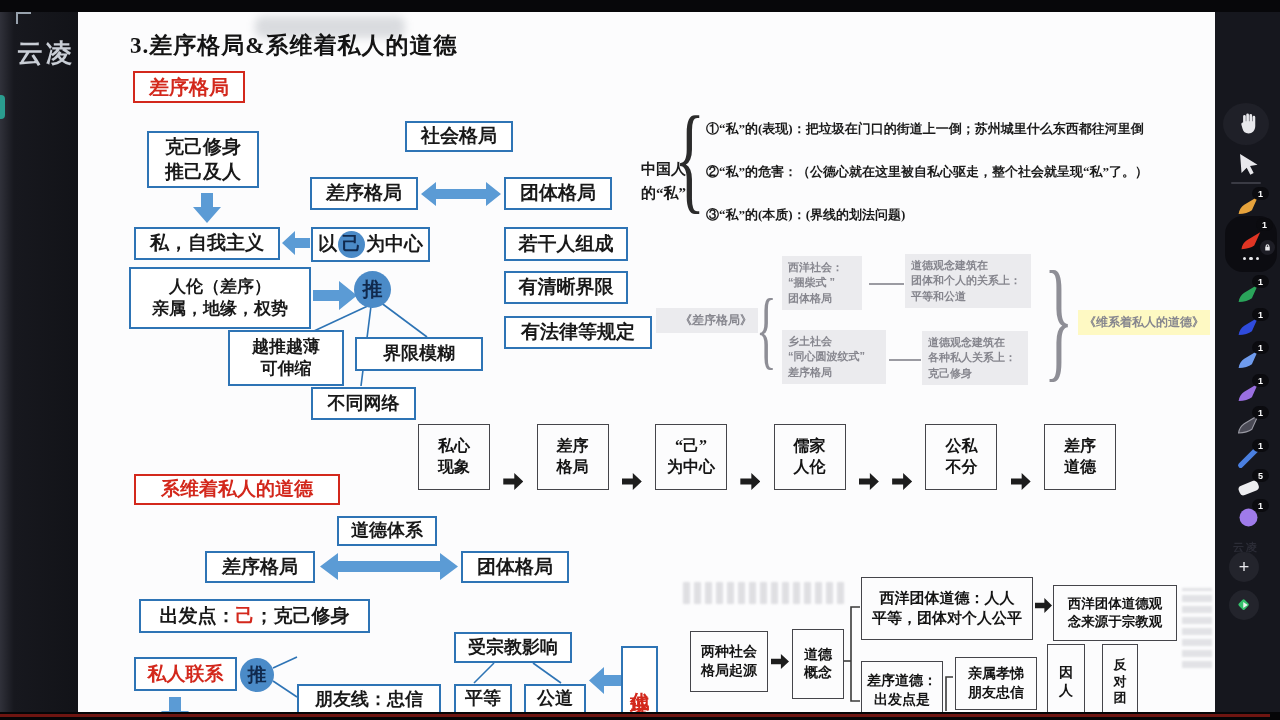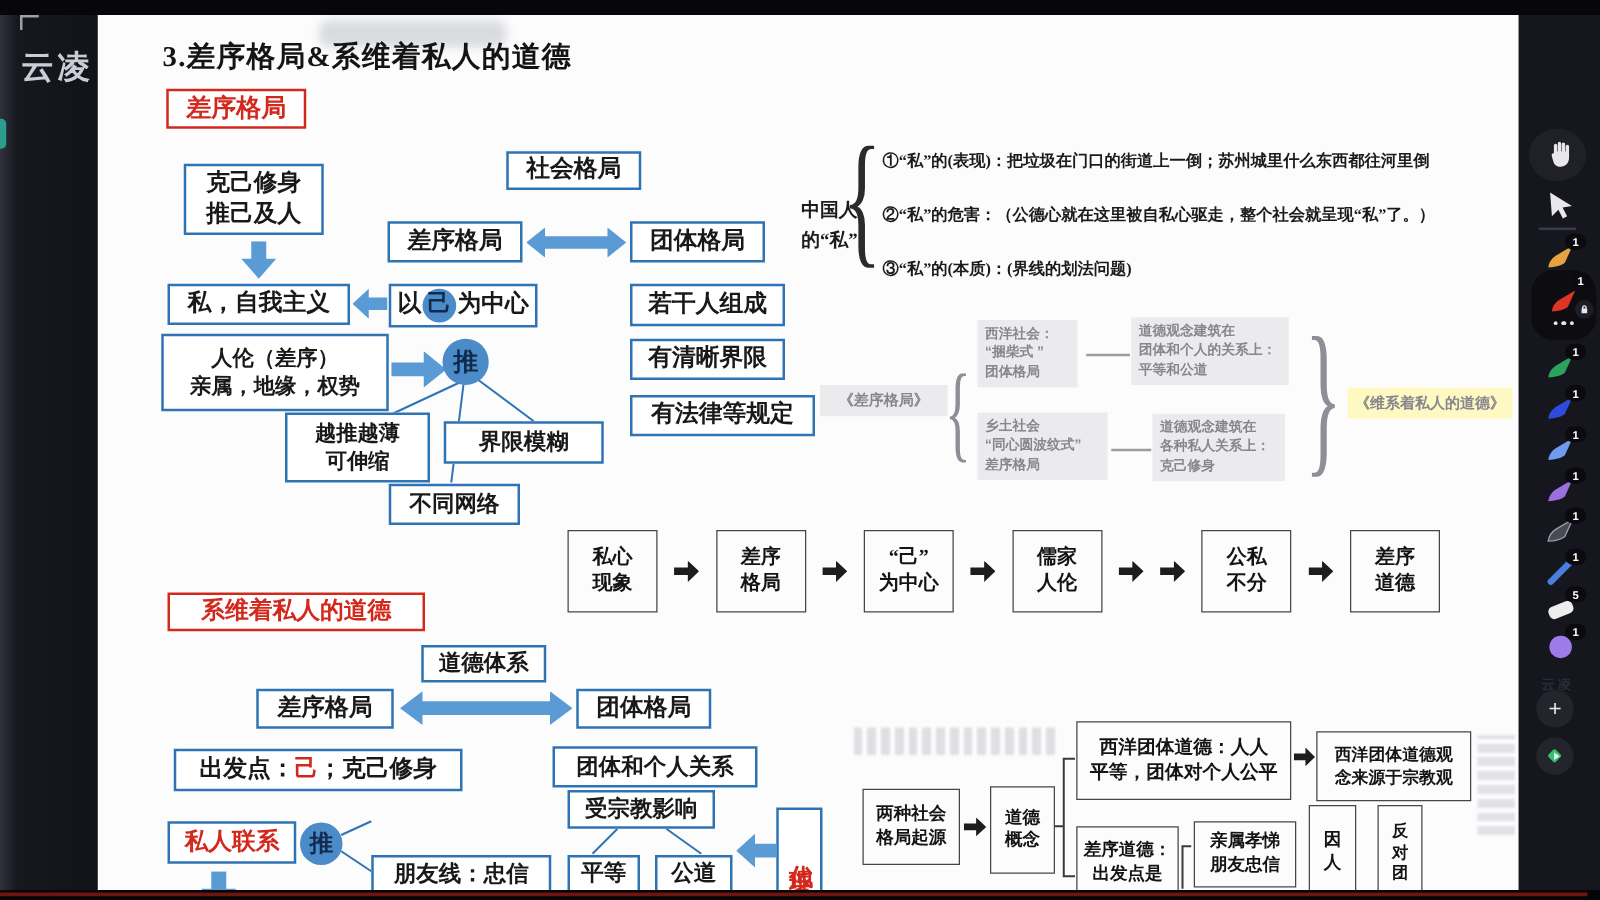--- a/index.html
+++ b/index.html
@@ -45,22 +45,22 @@
   .bleed{background:repeating-linear-gradient(90deg,rgba(110,112,125,.45) 0 7px,transparent 7px 11px);
          filter:blur(1px);opacity:.45;z-index:2;}
   .bleedv{background:repeating-linear-gradient(0deg,rgba(110,112,125,.45) 0 7px,transparent 7px 11px);
           filter:blur(1px);opacity:.4;z-index:2;}
   
   .blk-arr{clip-path:polygon(0 32%,55% 32%,55% 0,100% 50%,55% 100%,55% 68%,0 68%);
            background:#1d1d1d;z-index:5;}
   svg.arrow{z-index:6;}
   svg.lines{left:0;top:0;width:1280px;height:720px;pointer-events:none;z-index:5;position:absolute;}
   
-  .flowrow{left:418px;top:424px;width:698px;height:66px;display:flex;align-items:center;
-           justify-content:space-between;z-index:4;margin-left:36px;}
+  .flowrow{left:418px;top:424px;width:698px;height:66px;display:flex;align-items:flex-end;
+           justify-content:space-between;z-index:4;}
   .flowrow .print-bx{position:static;width:70px;height:64px;font-size:16px;}
   .flowrow .blk-arr{position:static;width:20px;height:17px;}
   
   .tool{position:absolute;left:20px;width:27px;height:27px;display:flex;align-items:center;
         justify-content:center;}
   .tool svg{width:100%;height:100%;}
   .badge{position:absolute;top:-5px;right:-7px;min-width:13px;height:13px;border-radius:8px;
          background:#0b0b0f;color:#fff;font-size:9px;font-weight:700;display:flex;
          align-items:center;justify-content:center;padding:0 2px;}
   .divider{position:absolute;left:16px;width:30px;height:2px;background:#3a3b44;border-radius:1px;}
@@ -120,21 +120,21 @@
   <svg class="abs arrow" style="left:421px;top:182px" width="80" height="24">
       <polygon points="0,12 15,0 15,7 65,7 65,0 80,12 65,24 65,17 15,17 15,24" fill="#5b9bd5"></polygon>
     </svg>
 
   <div class="abs note" style="left:641px;top:157px;font-size:15px;text-align:center;line-height:1.6;white-space:pre-line"><span>中国人</span><br><span>的“私”</span></div>
   <div class="abs brace" style="left:674px;top:100px;font-size:118px;transform:scaleX(.55)">{</div>
   <div class="abs note" style="left:706px;top:120px">①“私”的(表现)：把垃圾在门口的街道上一倒；苏州城里什么东西都往河里倒</div>
   <div class="abs note" style="left:706px;top:163px">②“私”的危害：（公德心就在这里被自私心驱走，整个社会就呈现“私”了。）</div>
   <div class="abs note" style="left:706px;top:206px">③“私”的(本质)：(界线的划法问题)</div>
 
-  <div class="abs scan-bx" style="left:656px;top:308px;width:102px;font-size:12px;text-align:center">《差序格局》</div>
+  <div class="abs scan-bx" style="left:656px;top:308px;width:102px;font-size:12px;text-align:right">《差序格局》</div>
   <div class="abs brace" style="left:756px;top:286px;font-size:86px;transform:scaleX(.5);color:#8e8e96">{</div>
   <div class="abs scan-bx" style="left:782px;top:256px;width:80px">西洋社会：
 “捆柴式 ”
 团体格局</div>
   <div class="abs scan-bx" style="left:905px;top:254px;width:126px">道德观念建筑在
 团体和个人的关系上：
 平等和公道</div>
   <div class="abs scan-bx" style="left:782px;top:330px;width:104px">乡土社会
 “同心圆波纹式”
 差序格局</div>
@@ -168,21 +168,20 @@
   <div class="abs bx red-bx" style="left:134px;top:474px;width:206px;height:31px;font-size:19px">系维着私人的道德</div>
   <div class="abs bx" style="left:337px;top:516px;width:100px;height:30px;font-size:18px">道德体系</div>
   <div class="abs bx" style="left:205px;top:551px;width:110px;height:32px;font-size:19px">差序格局</div>
   <svg class="abs arrow" style="left:320px;top:553px" width="138" height="27">
       <polygon points="0,13.5 18,0 18,8 120,8 120,0 138,13.5 120,27 120,19 18,19 18,27" fill="#5b9bd5"></polygon>
     </svg>
   <div class="abs bx" style="left:461px;top:551px;width:108px;height:32px;font-size:19px">团体格局</div>
   <div class="abs bx" style="left:139px;top:599px;width:231px;height:34px;font-size:19px">
     <span>出发点：</span><span class="redtxt">己</span><span>；克己修身</span>
   </div>
-  <div class="abs bx" style="left:442px;top:597px;width:164px;height:33px;font-size:18px">团体和个人关系</div>
   <div class="abs bx" style="left:454px;top:632px;width:118px;height:31px;font-size:18px">受宗教影响</div>
   <div class="abs bx" style="left:454px;top:684px;width:58px;height:30px;font-size:18px">平等</div>
   <div class="abs bx" style="left:524px;top:684px;width:62px;height:30px;font-size:18px">公道</div>
   <div class="abs bx vert redtxt" style="left:621px;top:646px;width:37px;height:74px;font-size:19px">代理者</div>
   <svg class="abs arrow" style="left:589px;top:667px" width="32" height="27">
       <polygon points="32,8 15,8 15,0 0,13.5 15,27 15,19 32,19" fill="#5b9bd5"></polygon>
     </svg>
   <div class="abs bx redtxt" style="left:134px;top:657px;width:103px;height:34px;font-size:19px">私人联系</div>
   <div class="abs tui" style="left:240px;top:658px;width:34px;height:34px;font-size:19px">推</div>
   <div class="abs bx" style="left:297px;top:684px;width:144px;height:31px;font-size:18px">朋友线：忠信</div>

